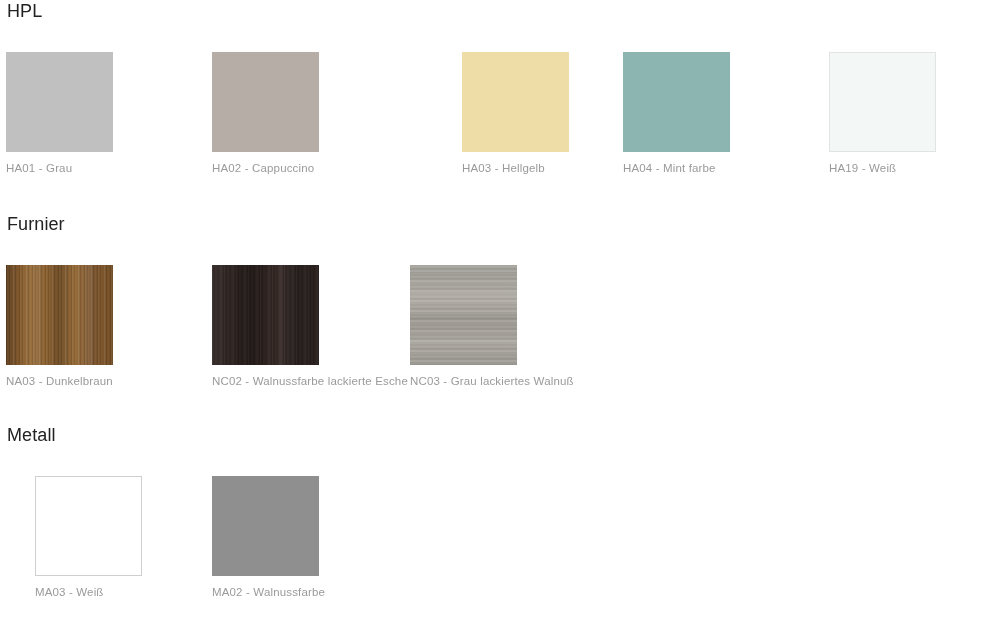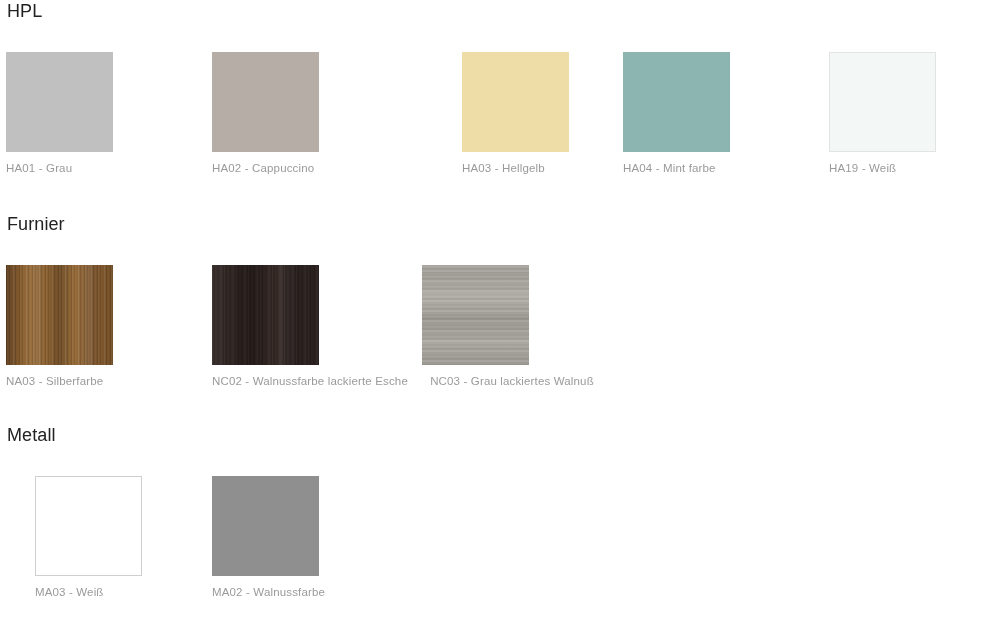--- a/index.html
+++ b/index.html
@@ -152,27 +152,27 @@
           <div class="swatch-label">HA19 - Weiß</div>
         </div>
       </div>
   </div>
 
   <div class="section section-furnier">
     <div class="section-title">Furnier</div>
     <div class="swatch-row">
         <div class="swatch-cell" style="left: 6px;">
           <div class="swatch grain-vertical-walnut"></div>
-          <div class="swatch-label">NA03 - Silberfarbe</div>
+          <div class="swatch-label">NA03 - Dunkelbraun</div>
         </div>
         <div class="swatch-cell" style="left: 212px;">
           <div class="swatch grain-vertical-dark"></div>
           <div class="swatch-label">NC02 - Walnussfarbe lackierte Esche</div>
         </div>
-        <div class="swatch-cell" style="left: 422px; text-align: center;">
+        <div class="swatch-cell" style="left: 410px;">
           <div class="swatch grain-horizontal-grey"></div>
           <div class="swatch-label">NC03 - Grau lackiertes Walnuß</div>
         </div>
       </div>
   </div>
 
   <div class="section section-metall">
     <div class="section-title">Metall</div>
     <div class="swatch-row">
         <div class="swatch-cell" style="left: 6px; margin-left: 29px;">

